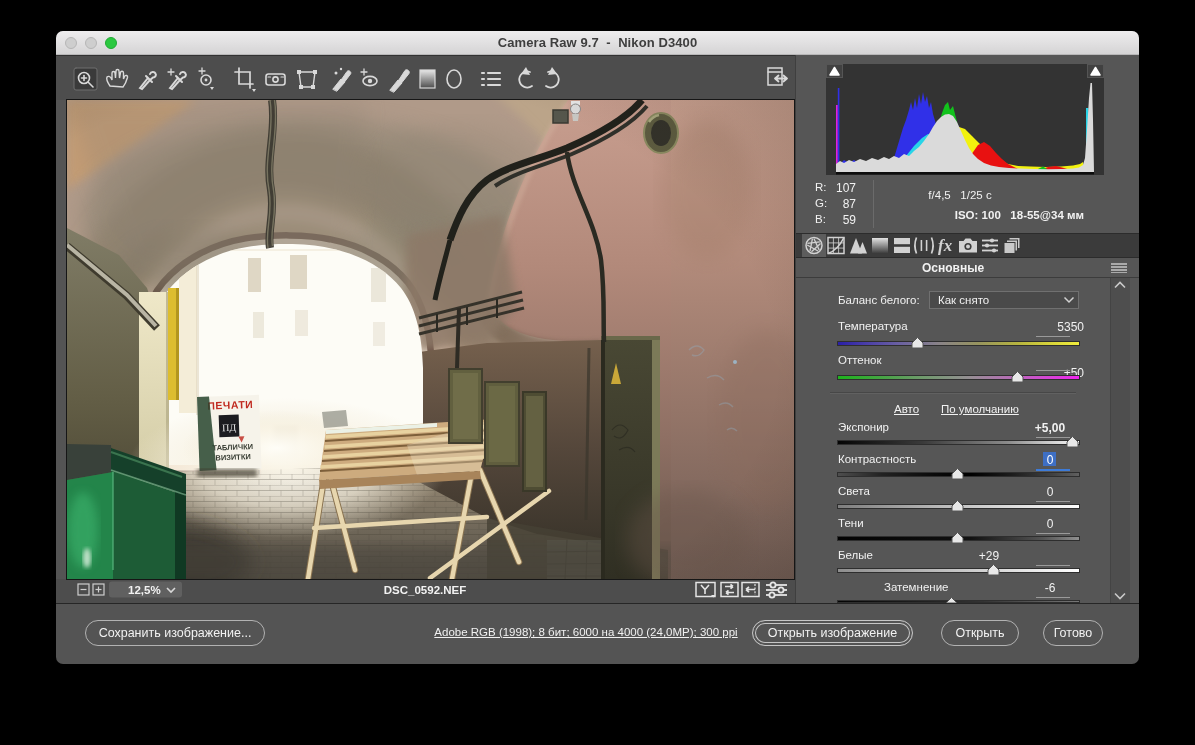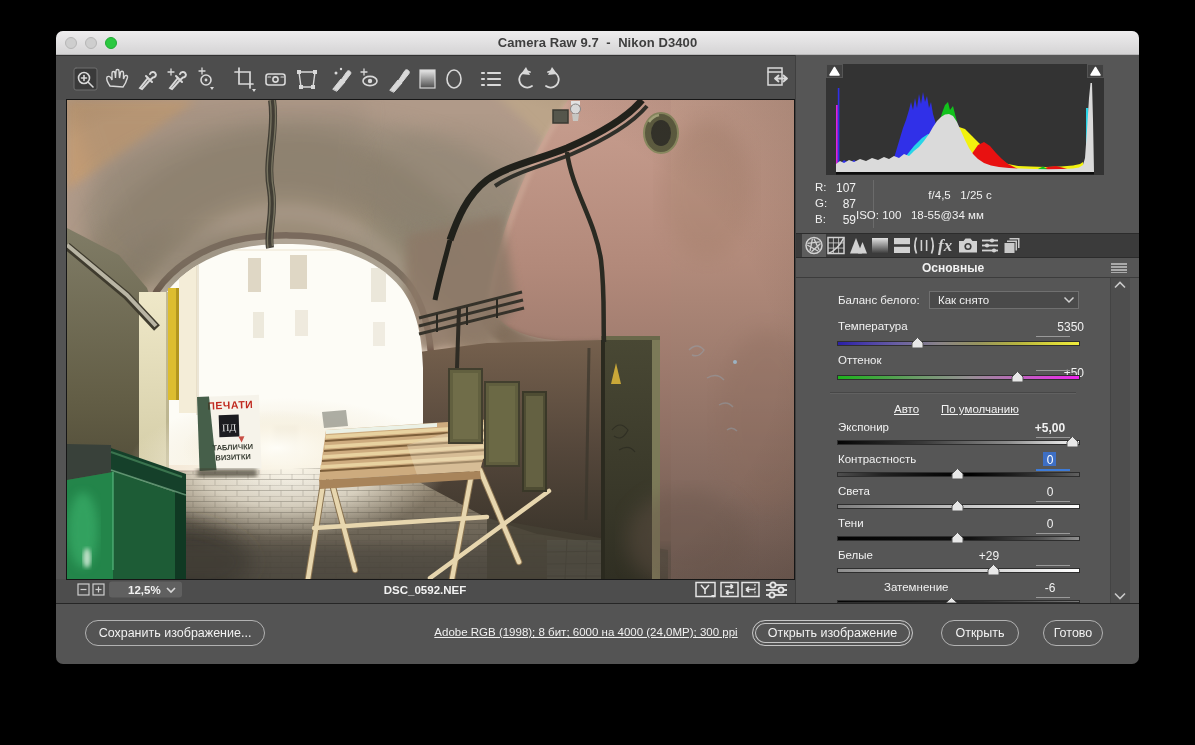--- a/index.html
+++ b/index.html
@@ -427,21 +427,21 @@
  </g>
 </svg>
 <div class="lbl" style="left:815px;top:181px;width:40px;">R:</div>
 <div class="val" style="left:820px;top:181px;width:36px;">107</div>
 <div class="lbl" style="left:815px;top:197px;width:40px;">G:</div>
 <div class="val" style="left:820px;top:197px;width:36px;">87</div>
 <div class="lbl" style="left:815px;top:213px;width:40px;">B:</div>
 <div class="val" style="left:820px;top:213px;width:36px;">59</div>
 <div class="abs" style="left:873px;top:180px;width:1px;height:48px;background:#6b6b6b;"></div>
 <div class="lbl" style="left:856px;top:189px;width:208px;text-align:center;">f/4,5&nbsp;&nbsp;&nbsp;1/25 c</div>
-<div class="lbl" style="left:856px;top:209px;width:228px;text-align:left;">ISO: 100&nbsp;&nbsp;&nbsp;18-55@34 мм</div>
+<div class="lbl" style="left:856px;top:209px;width:228px;text-align:right;font-weight:bold;">ISO: 100&nbsp;&nbsp;&nbsp;18-55@34 мм</div>
 <svg class="abs" style="left:796px;top:232px" width="343" height="27" viewBox="0 0 343 27">
  <rect x="0" y="0" width="343" height="27" fill="#565656"></rect>
  <rect x="0" y="1" width="343" height="1" fill="#2c2c2c"></rect>
  <rect x="0" y="2" width="343" height="23" fill="#3b3b3b"></rect>
  <rect x="0" y="25" width="343" height="1" fill="#2c2c2c"></rect>
  <rect x="6" y="2" width="24" height="23" fill="#5d5d5d"></rect>
  <g fill="#d2d2d2" stroke="none">
 
   <g transform="translate(18,13.5)">
    <circle r="8" fill="none" stroke="#d2d2d2" stroke-width="1.5"></circle>

